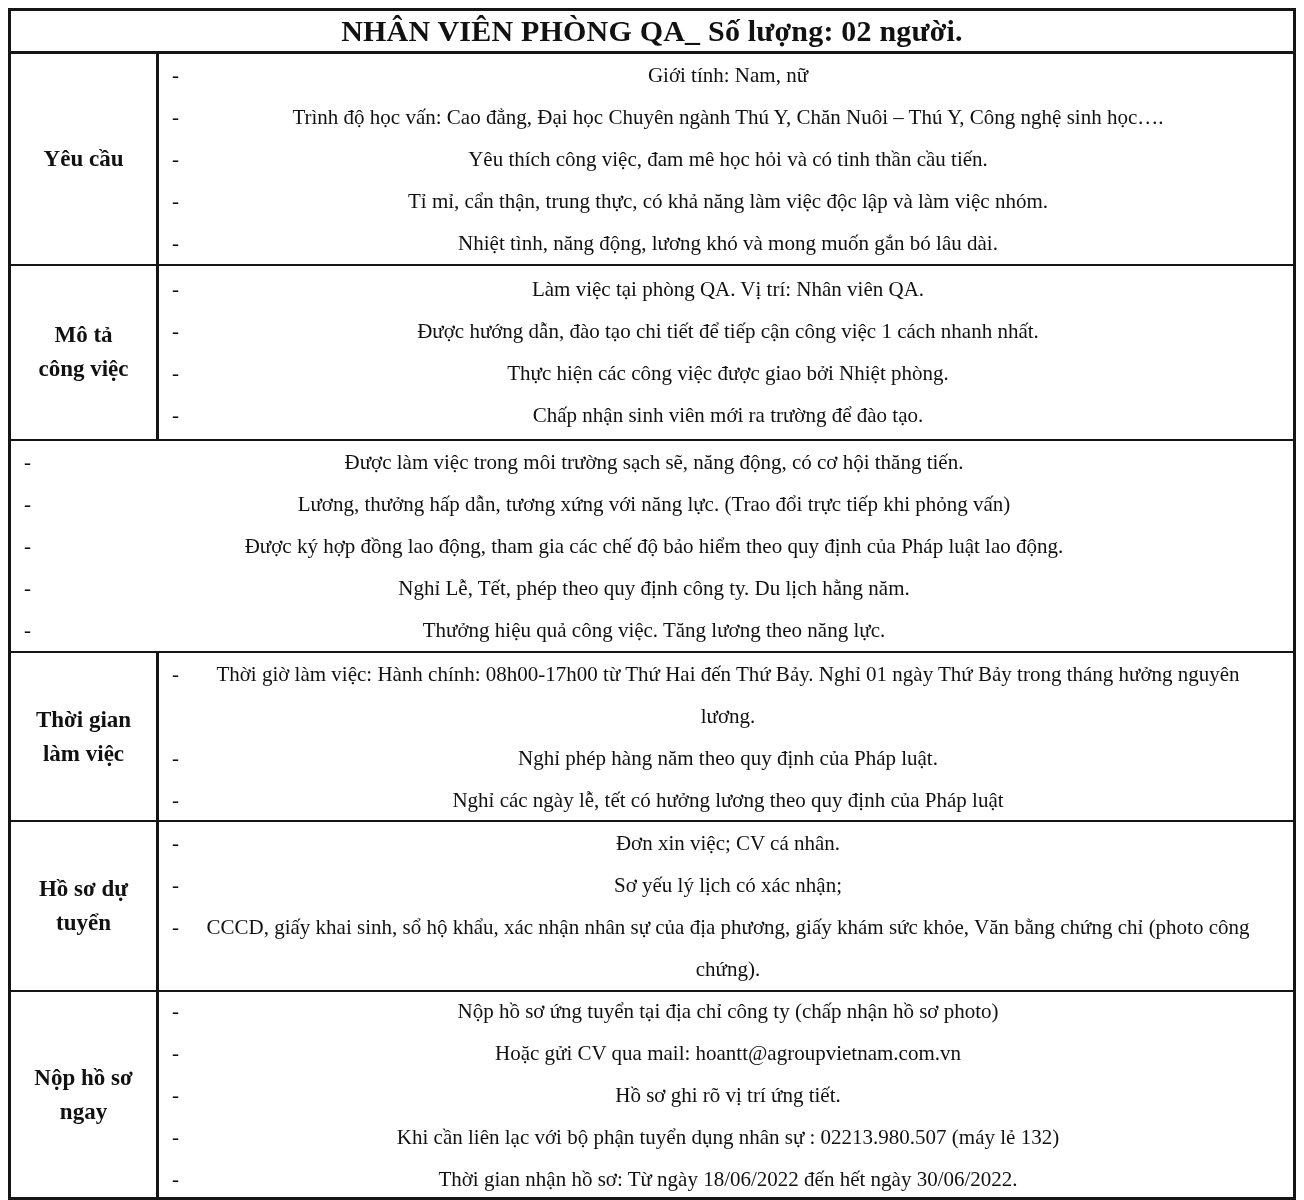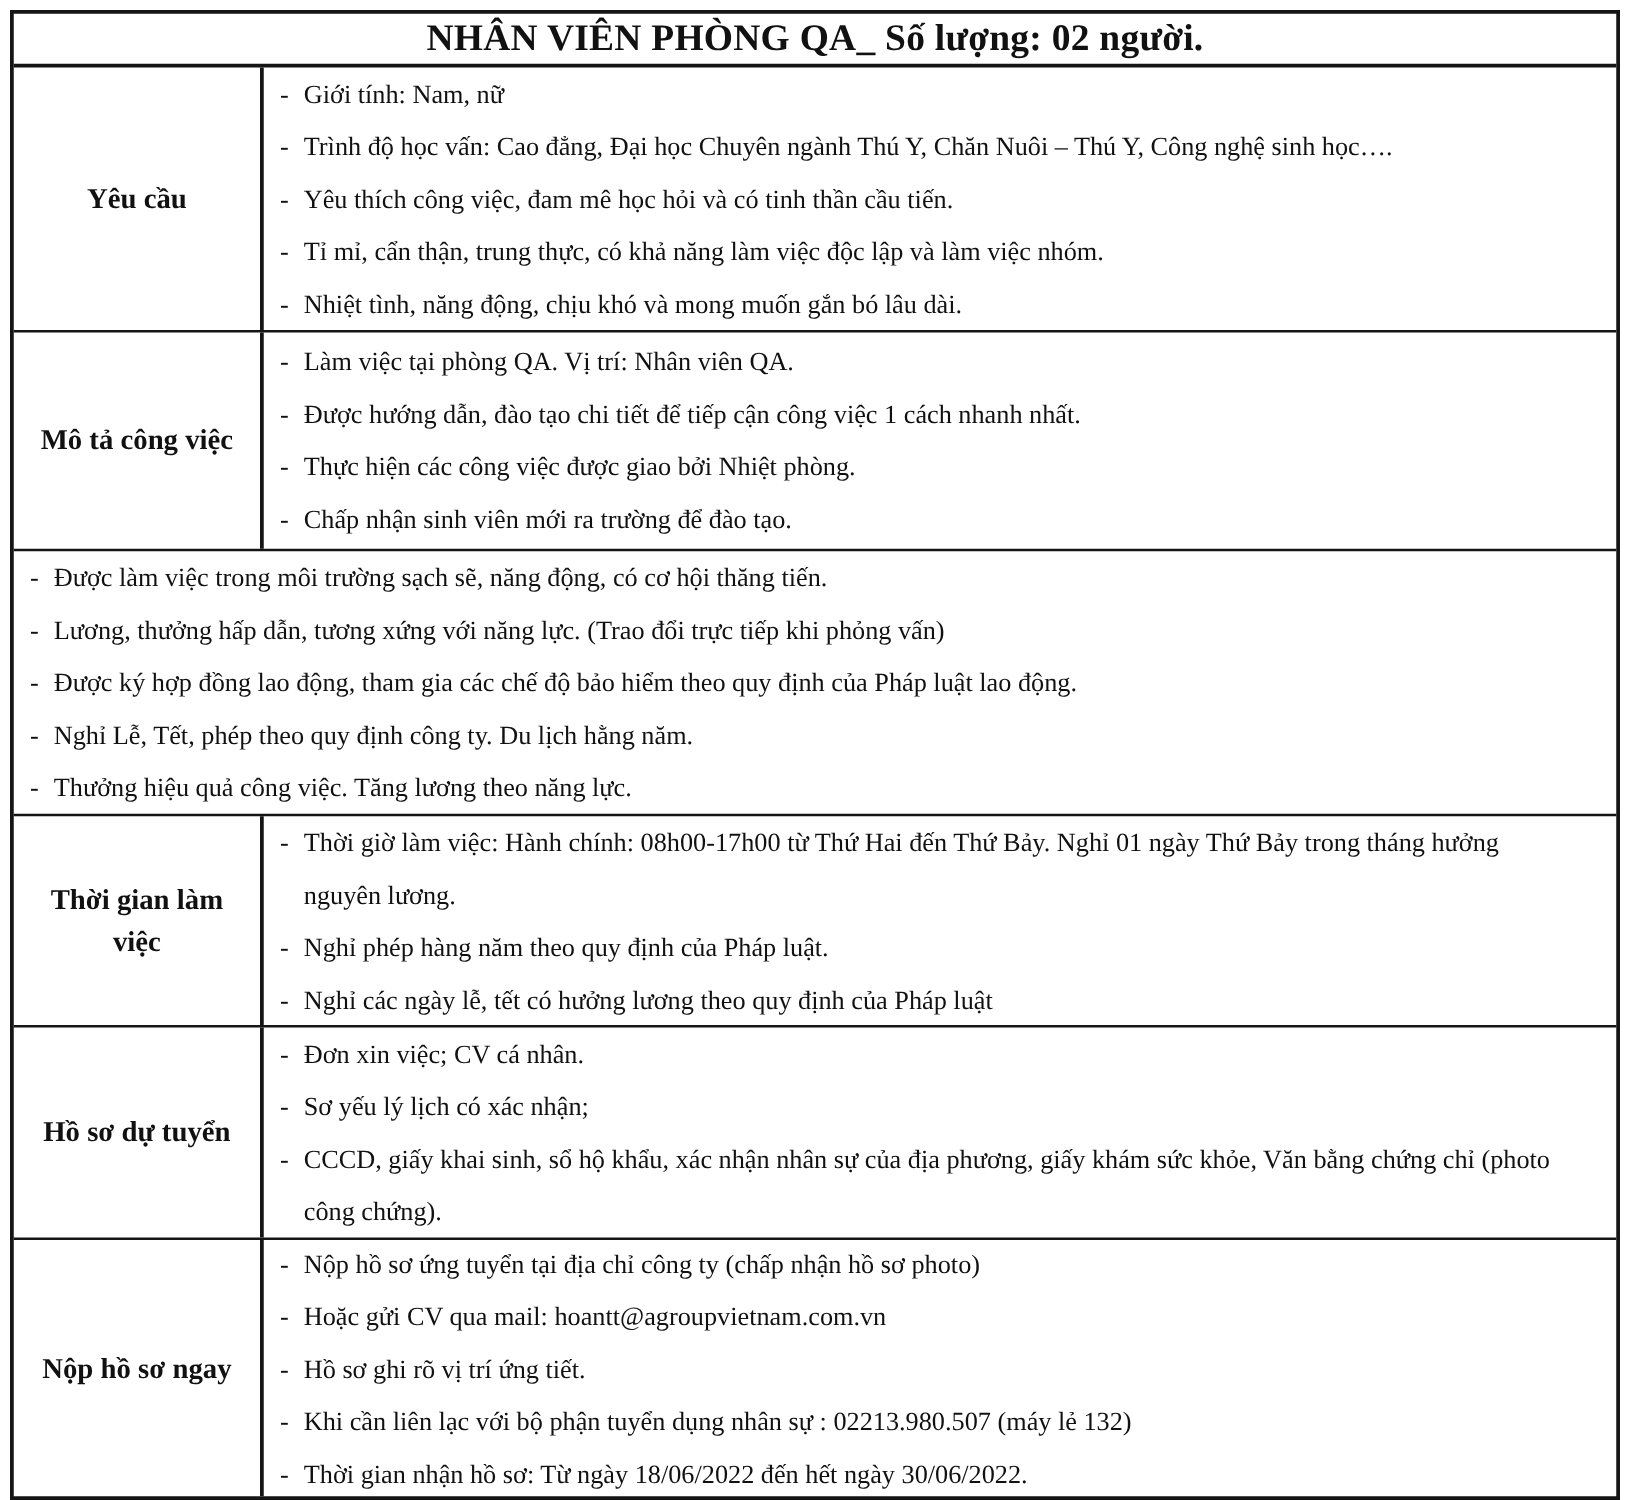--- a/index.html
+++ b/index.html
@@ -37,21 +37,21 @@
     border-bottom: 2px solid #151515;
   }
   .section-row.last { border-bottom: none; }
   .row-s1 { height: 212px; }
   .row-s2 { height: 180px; }
   .row-s3 { height: 212px; }
   .row-s4 { height: 169px; }
   .row-s5 { height: 170px; }
   .row-s6 { height: 205px; }
   .label-cell {
-    width: 200px;
+    width: 148px;
     border-right: 3px solid #151515;
     display: flex;
     align-items: center;
     justify-content: center;
     text-align: center;
     font-weight: bold;
     font-size: 23px;
     line-height: 34px;
     padding: 4px 18px;
   }
@@ -66,21 +66,21 @@
     display: flex;
     align-items: flex-start;
     font-size: 21px;
     line-height: 42px;
   }
   .dash {
     flex: 0 0 32px;
     padding-left: 13px;
     text-align: left;
   }
-  .item-text { flex: 1; }
+  .item-text { flex: 1; text-align: center; }
 </style>
 </head>
 <body>
 
 <div class="doc-table">
 
   <div class="title-row">
     <span class="title-text">NHÂN VIÊN PHÒNG QA_ Số lượng: 02 người.</span>
   </div>
 
@@ -98,21 +98,21 @@
       <div class="item">
           <span class="dash">-</span>
           <span class="item-text">Yêu thích công việc, đam mê học hỏi và có tinh thần cầu tiến.</span>
         </div>
       <div class="item">
           <span class="dash">-</span>
           <span class="item-text">Tỉ mỉ, cẩn thận, trung thực, có khả năng làm việc độc lập và làm việc nhóm.</span>
         </div>
       <div class="item">
           <span class="dash">-</span>
-          <span class="item-text">Nhiệt tình, năng động, chịu khó và mong muốn gắn bó lâu dài.</span>
+          <span class="item-text">Nhiệt tình, năng động, lương khó và mong muốn gắn bó lâu dài.</span>
         </div>
     </div>
   </div>
 
   <div class="section-row row-s2">
     <div class="label-cell">Mô tả công việc</div>
     <div class="content-cell">
       <div class="item">
           <span class="dash">-</span>
           <span class="item-text">Làm việc tại phòng QA. Vị trí: Nhân viên QA.</span>

